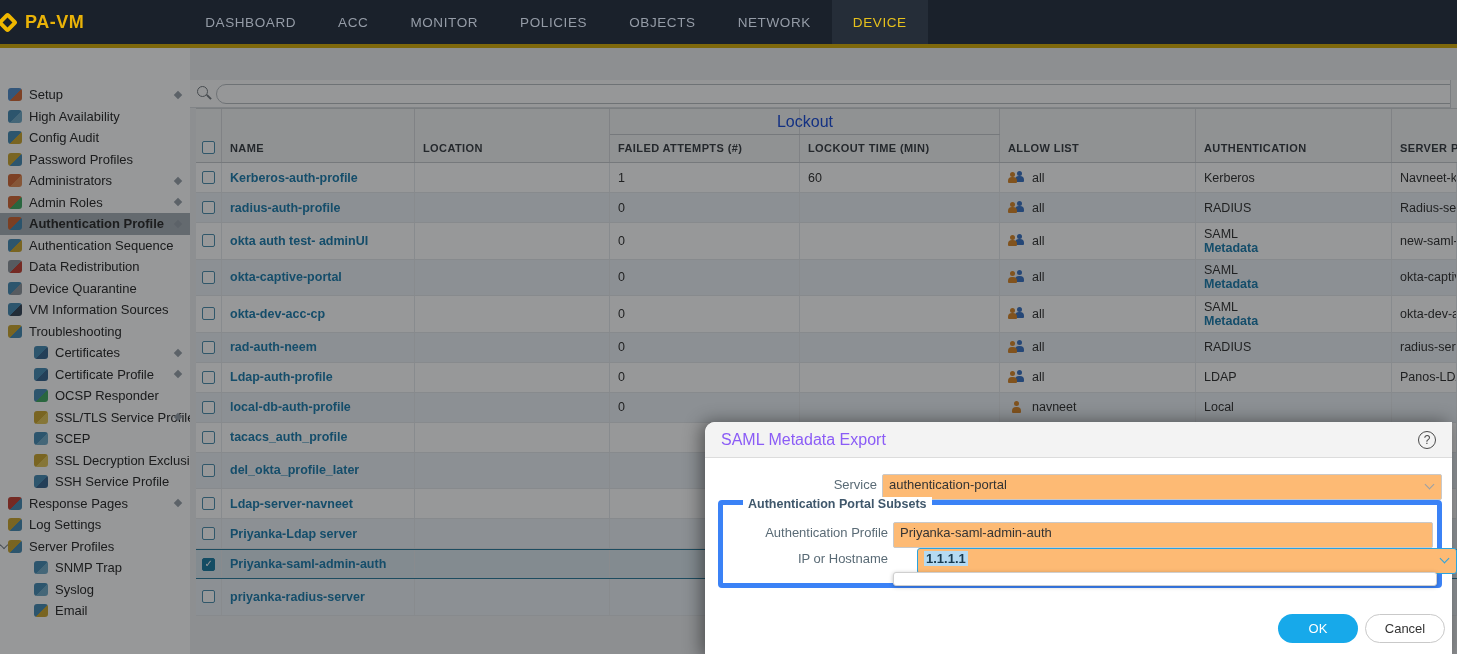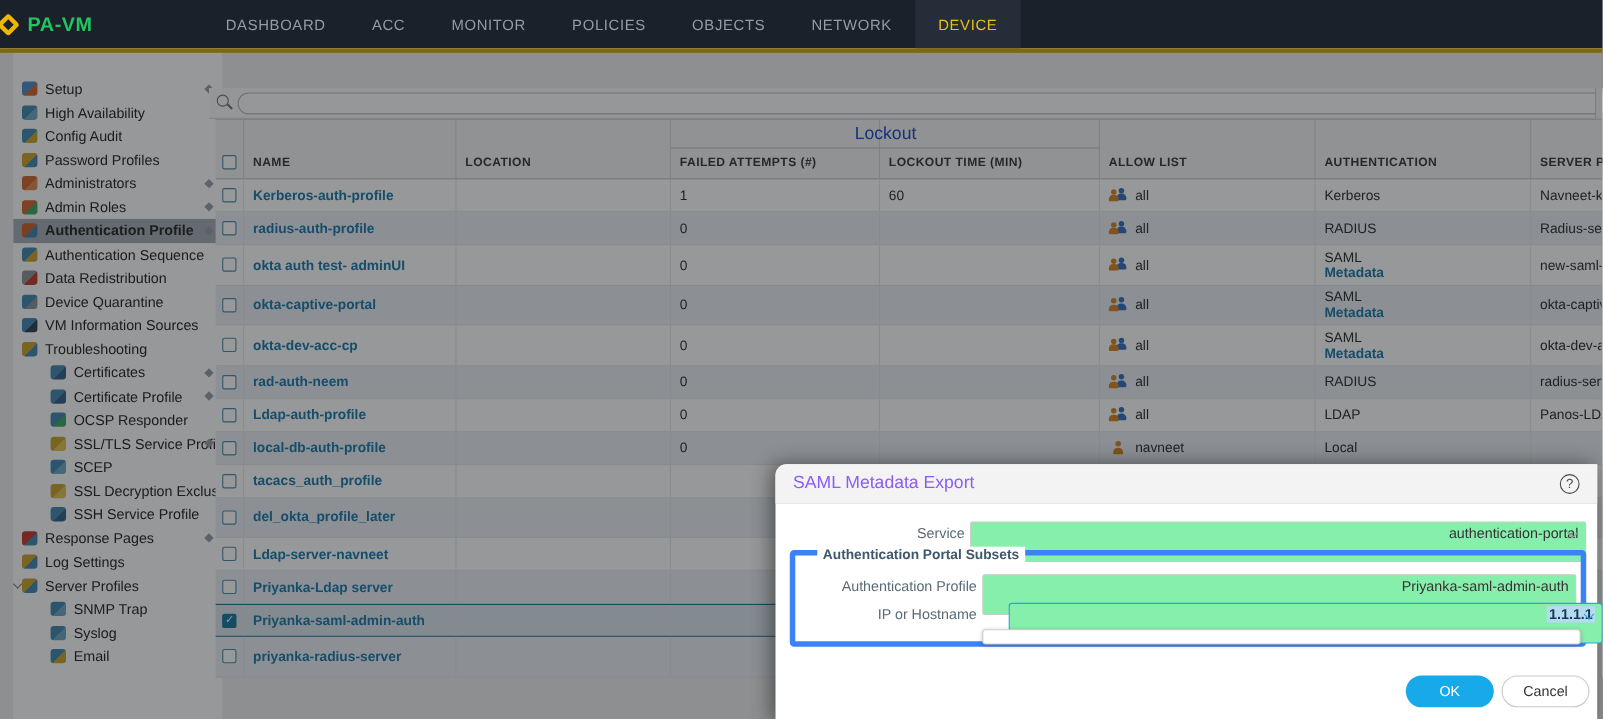--- a/index.html
+++ b/index.html
@@ -4,27 +4,27 @@
 <style>
   html,body{margin:0;padding:0;background:#555;}
   *{box-sizing:border-box;font-family:"Liberation Sans","DejaVu Sans",sans-serif;}
   .screen{position:relative;width:1457px;height:654px;background:#eef0f1;overflow:hidden;}
 
   
   .topnav{position:absolute;left:0;top:0;width:100%;height:44px;background:#1a212b;display:flex;align-items:center;z-index:5;}
   .goldline{position:absolute;left:0;top:44px;width:100%;height:4px;background:#d4ac0b;z-index:5;}
   .brand{display:flex;align-items:center;gap:10px;margin-left:6px;}
   .pan-logo{width:15px;height:15px;border:4px solid #efb700;transform:rotate(45deg);border-radius:3px;margin-left:-6px;}
-  .brand-name{color:#22c55e;font-size:18px;font-weight:bold;letter-spacing:.5px;}
+  .brand-name{color:#eab308;font-size:18px;font-weight:bold;letter-spacing:.5px;}
   .nav-items{display:flex;align-items:stretch;height:100%;margin-left:100px;}
   .nav-item{display:flex;align-items:center;padding:0 21px;color:#959ca7;font-size:13.5px;letter-spacing:.6px;cursor:pointer;}
   .nav-item.active{background:#252d38;color:#e7c11c;}
 
   
-  .sidebar{position:absolute;left:12px;top:48px;width:190px;height:606px;background:#fff;overflow:hidden;padding-top:22px;}
+  .sidebar{position:absolute;left:0;top:48px;width:190px;height:606px;background:#fff;overflow:hidden;padding-top:36px;}
   .tree-item{position:relative;display:flex;align-items:center;height:21.5px;padding-left:8px;font-size:13px;color:#2b2b2b;cursor:pointer;}
   .tree-item.lvl1{padding-left:34px;}
   .tree-item.selected{background:#a8b0b7;font-weight:bold;}
   .tree-caret{position:absolute;left:1px;width:6px;height:6px;border-right:1.5px solid #7d848c;border-bottom:1.5px solid #7d848c;transform:rotate(45deg);margin-top:-2px;}
   .tree-ico{flex:none;width:14px;height:13px;border-radius:3px;margin-right:7px;opacity:.95;}
   .tree-label{white-space:nowrap;overflow:hidden;}
   .tree-diamond{position:absolute;right:9px;width:6px;height:6px;background:#9aa2ab;transform:rotate(45deg);}
 
   
   .searchbar{position:absolute;left:190px;top:80px;width:1267px;height:28px;background:#fbfcfc;border-bottom:1px solid #d8dbde;display:flex;align-items:center;padding-left:7px;}
@@ -65,21 +65,21 @@
   .pp.back{color:#3b74c4;left:7px;top:0;}
   .pgroup.single .pp.front{left:4px;}
 
   
   .dim{position:absolute;left:0;top:44px;width:100%;height:610px;background:rgba(8,10,12,.42);z-index:10;}
   .dlg{position:absolute;left:705px;top:422px;width:747px;height:236px;background:#fff;border-radius:10px 0 0 0;box-shadow:-4px 0 18px rgba(0,0,0,.45);z-index:20;}
   .dlg-hd{position:relative;height:36px;background:#f3f3f3;border-bottom:1px solid #dcdcdc;border-radius:10px 0 0 0;display:flex;align-items:center;padding:0 16px;}
   .dlg-title{font-size:16px;color:#8b5cf6;}
   .help{position:absolute;right:16px;top:9px;width:18px;height:18px;border:1.5px solid #4a4a4a;border-radius:50%;display:flex;align-items:center;justify-content:center;font-size:12px;color:#4a4a4a;cursor:pointer;}
   .flabel{position:absolute;font-size:13px;color:#5a6b76;text-align:right;line-height:22px;}
-  .fctrl{position:absolute;height:37px;border:1px solid #c9c9c9;border-radius:2px;background:#86efac;font-size:13px;color:#333;line-height:20px;padding:0 6px;white-space:nowrap;overflow:hidden;text-align:right;}
+  .fctrl{position:absolute;height:26px;border:1px solid #c9c9c9;border-radius:2px;background:#fdba74;font-size:13px;color:#333;line-height:20px;padding:0 6px;white-space:nowrap;overflow:hidden;}
   .chev{position:absolute;right:8px;top:6px;width:7px;height:7px;border-right:1.6px solid #9aa0a6;border-bottom:1.6px solid #9aa0a6;transform:rotate(45deg);}
   .chev.blue{border-color:#2aa3df;}
   .grp{position:absolute;left:13px;top:78px;width:724px;height:88px;border:5px solid #3b82f6;border-radius:4px;}
   .grp-legend{position:absolute;left:20px;top:-8px;background:#fff;padding:0 5px;font-size:12.5px;font-weight:bold;color:#3f576b;}
   .combo-focus{border:1.5px solid #2aa3df;border-radius:3px;margin-left:24px;}
   .selhl{background:#b5daf2;color:#173a50;font-weight:bold;padding:0 2px;}
   .listbox{position:absolute;left:188px;top:150px;width:544px;height:14px;background:#fff;border:1px solid #cfcfcf;border-radius:3px;box-shadow:0 1px 4px rgba(0,0,0,.25);}
   .btn{position:absolute;top:192px;height:29px;width:80px;border-radius:14.5px;display:flex;align-items:center;justify-content:center;font-size:13px;cursor:pointer;}
   .btn-ok{left:573px;background:#17a9ea;color:#fff;}
   .btn-cancel{left:660px;background:#fff;color:#333;border:1px solid #c9c9c9;}

